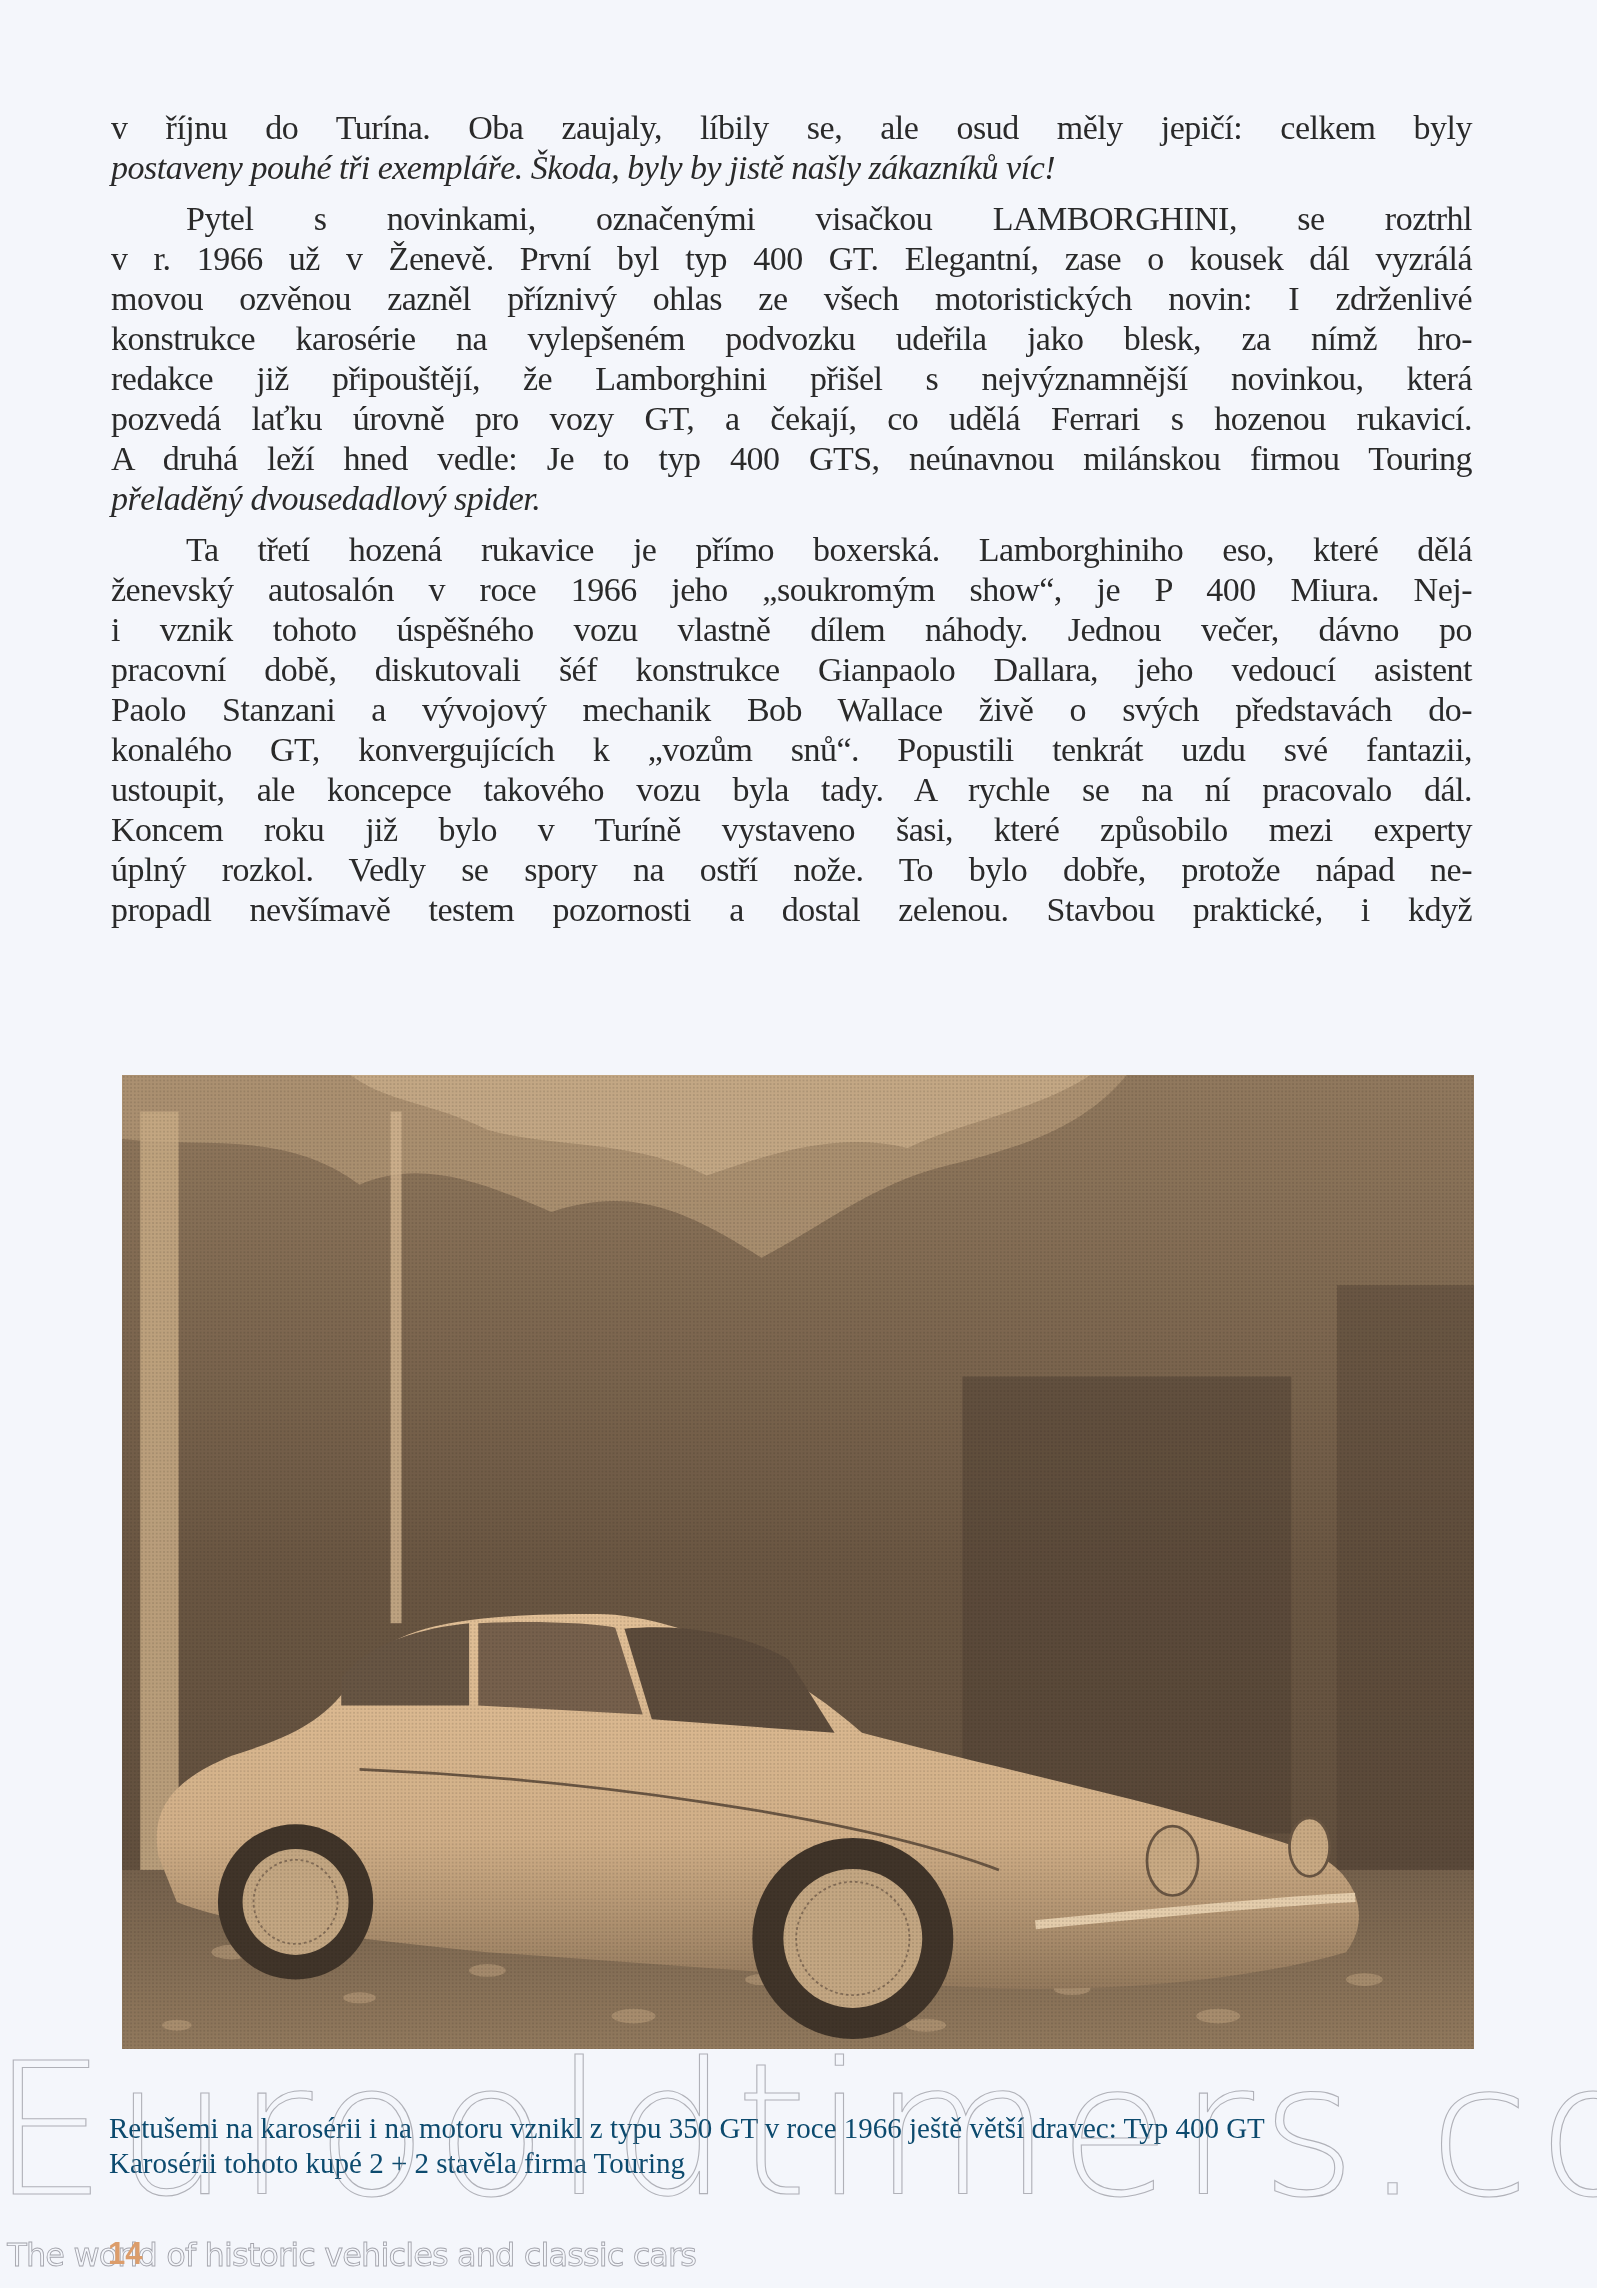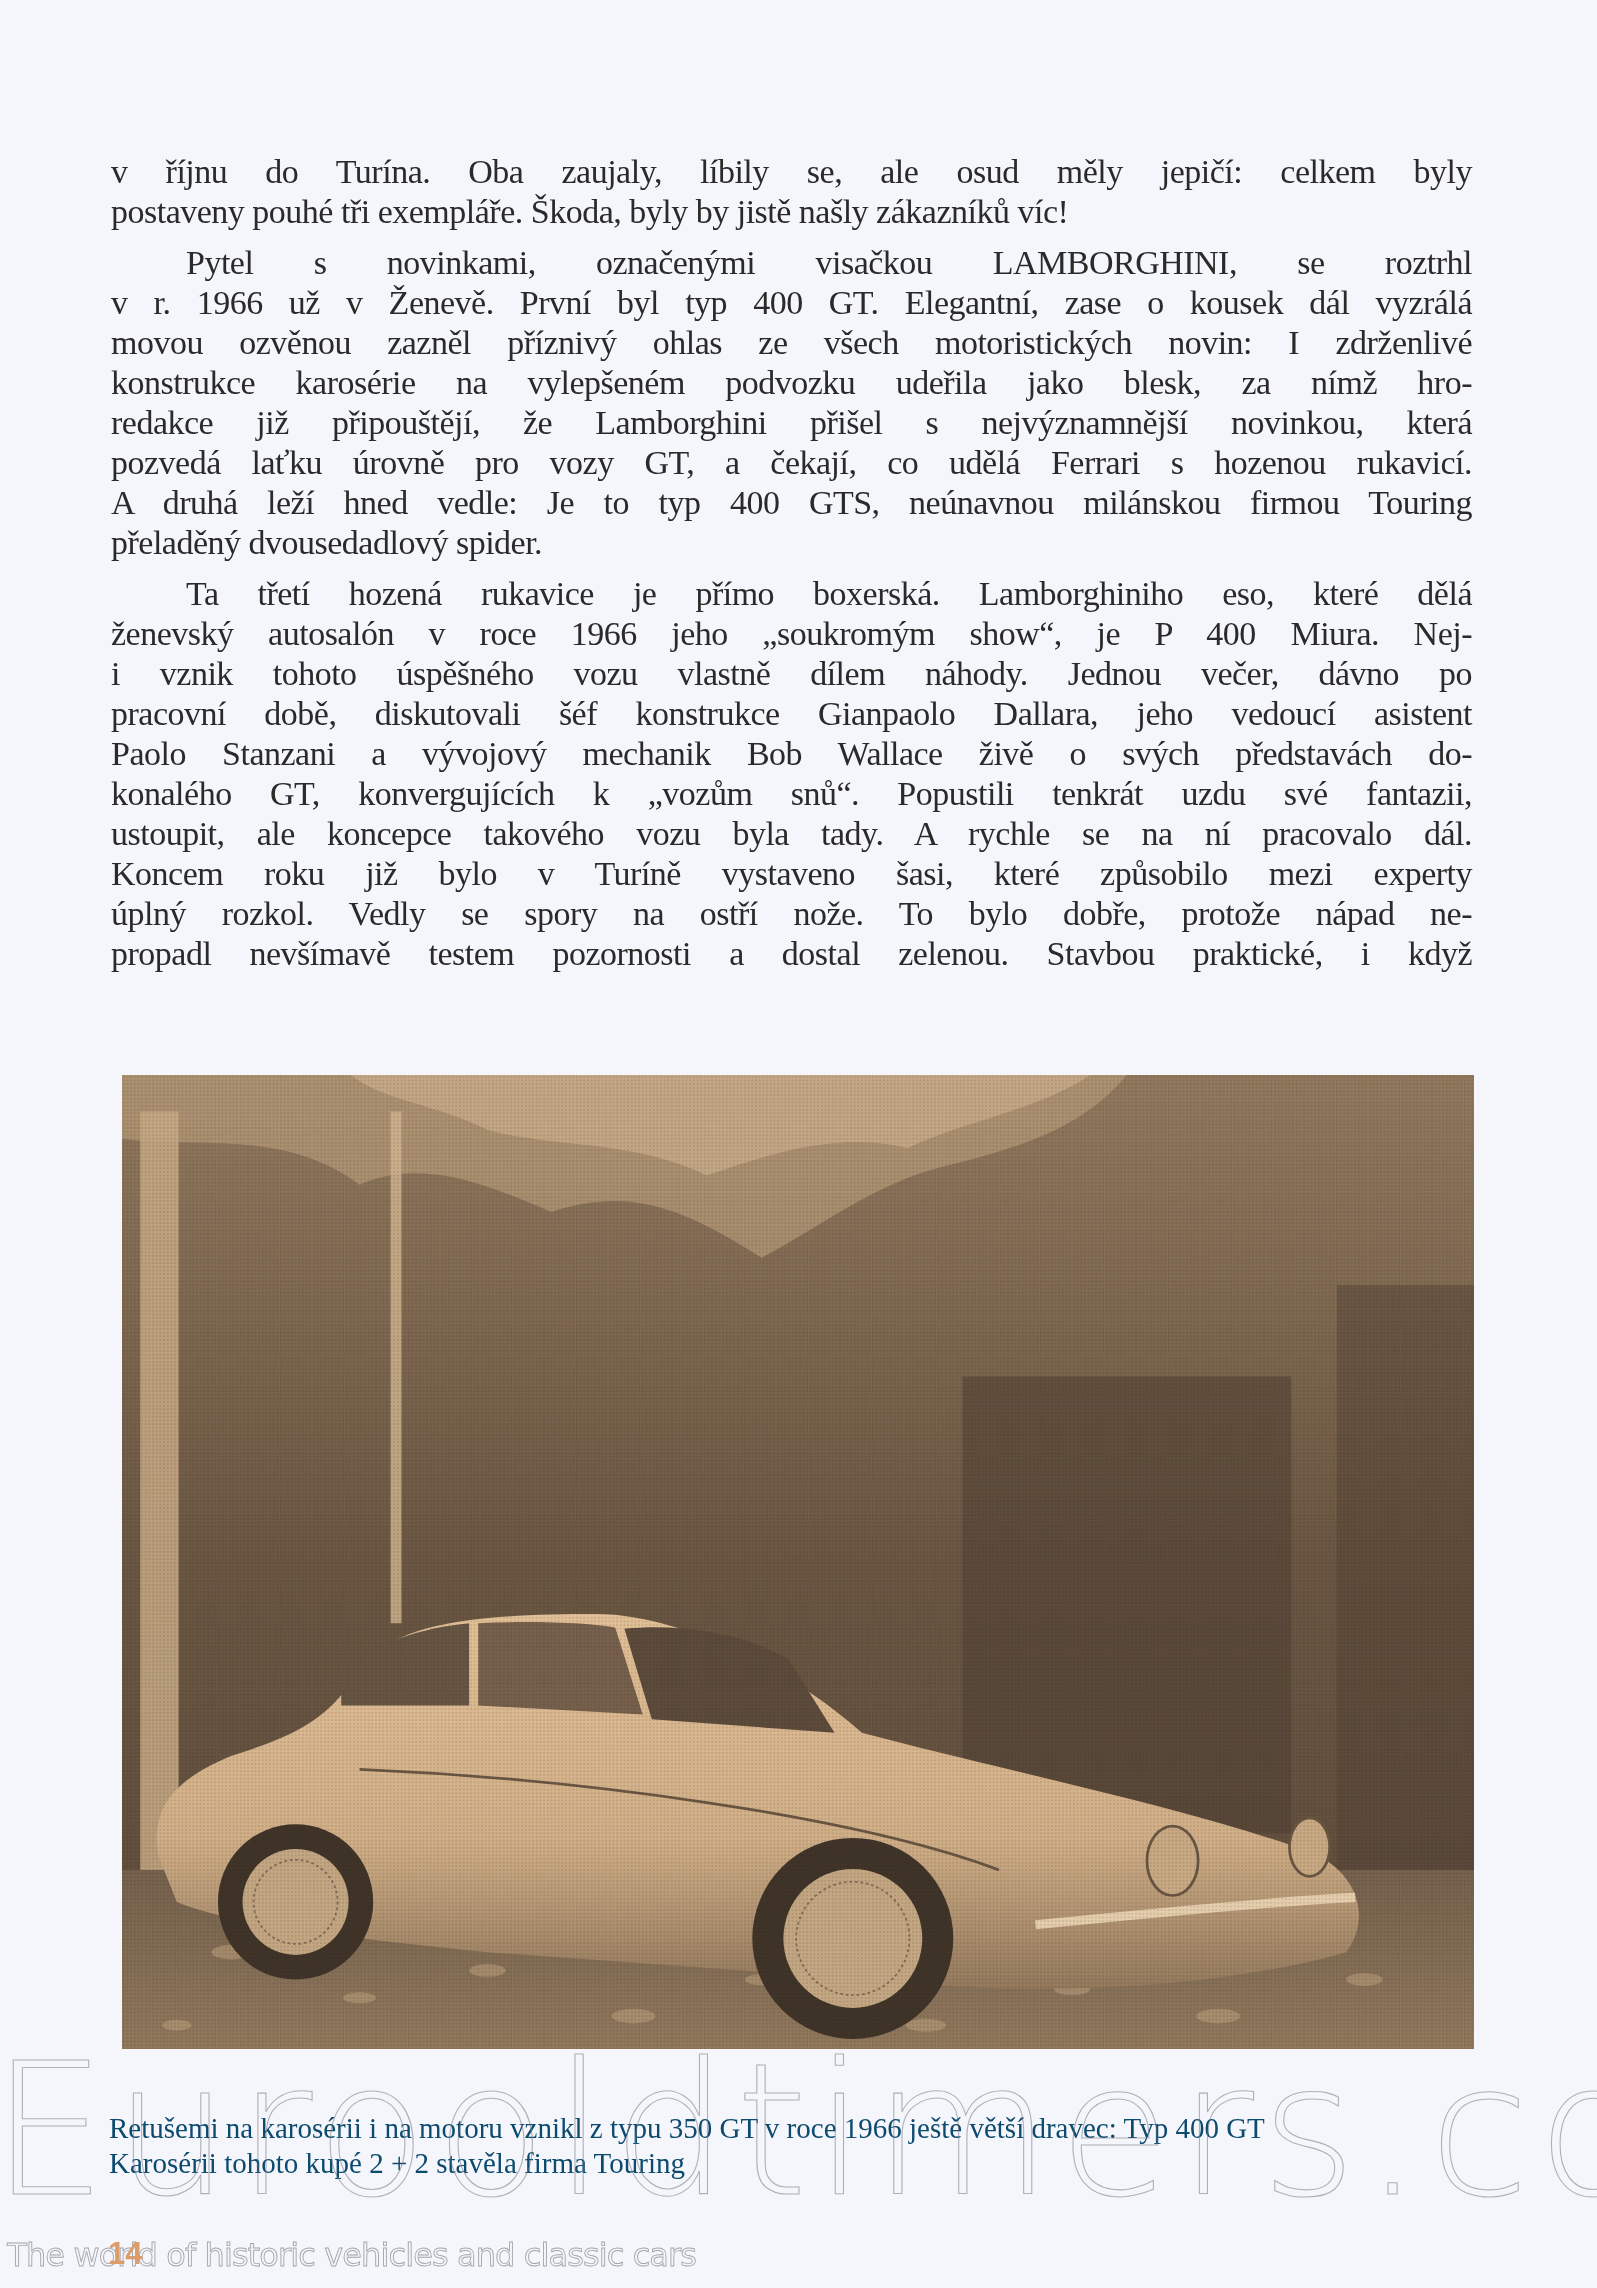--- a/index.html
+++ b/index.html
@@ -8,26 +8,25 @@
     background: #f4f6fb;
     font-family: "DejaVu Serif", "Liberation Serif", serif;
   }
   .page { position: absolute; inset: 0; }
   .body-text {
     position: absolute; left: 111px; top: 108px; width: 1361px;
     font-size: 34px; line-height: 40px; color: #2a2a2a;
     text-align: justify; letter-spacing: -0.5px;
     font-family: "Liberation Serif", "DejaVu Serif", serif;
     transform: scaleX(1.0);
-    margin-top: 44px;
   }
   .body-text p { margin: 0; text-indent: 0; }
   .body-text p.gap { margin-top: 11px; }
   .line { display: block; text-align: justify; text-align-last: justify; white-space: nowrap; }
-  .line.last { text-align-last: left; }
+  .line.last { text-align-last: left; font-style: italic; }
 
   .photo {
     position: absolute; left: 122px; top: 1075px; width: 1352px; height: 974px;
     overflow: hidden; background: #6b5a48;
   }
   .photo svg { width: 100%; height: 100%; display: block; }
 
   .caption {
     position: absolute; left: 109px; top: 2111px; width: 1371px;
     font-family: "Liberation Serif", "DejaVu Serif", serif;

